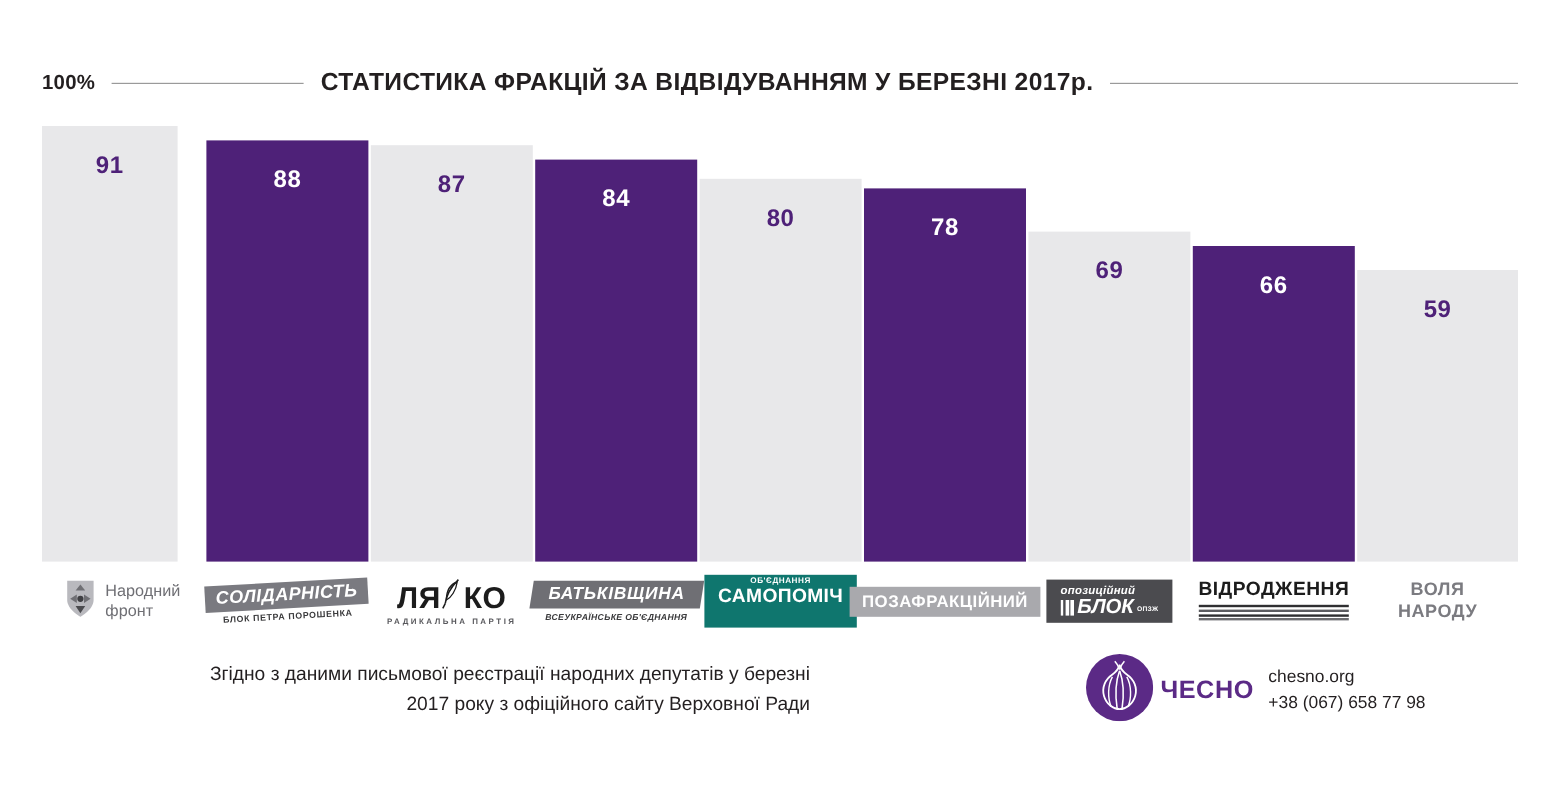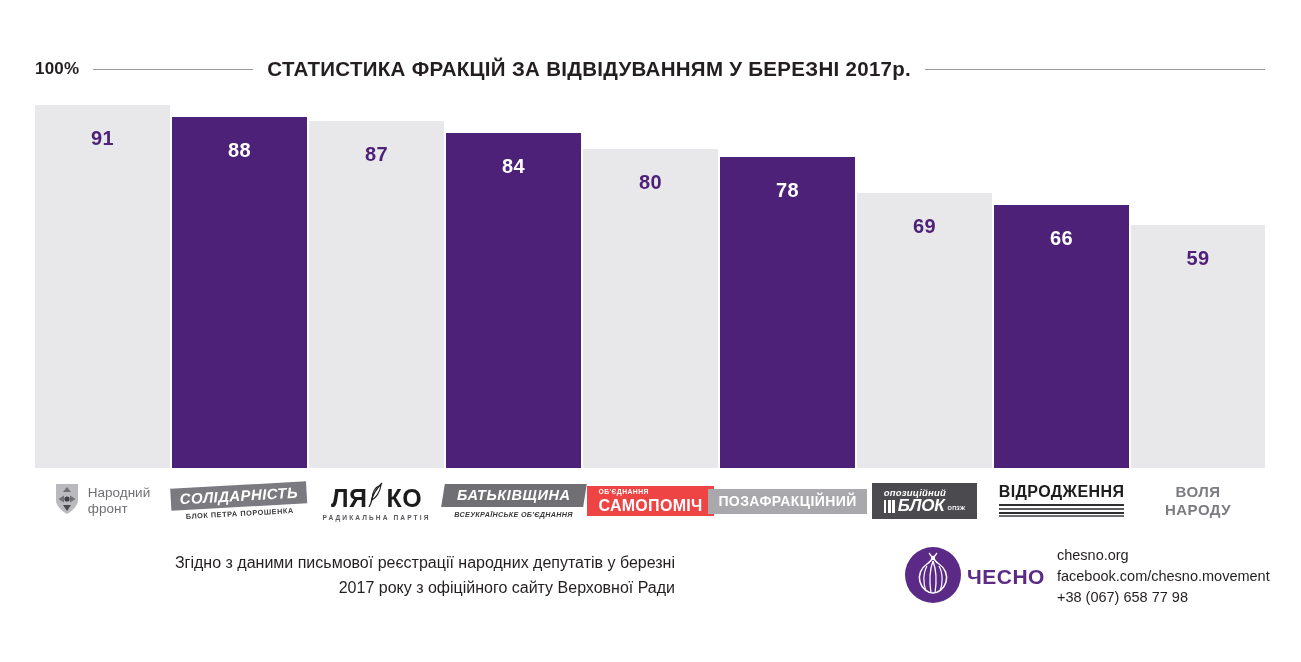--- a/index.html
+++ b/index.html
@@ -173,24 +173,24 @@
     margin-top: 3px;
     font-size: 7.2px;
     font-weight: bold;
     font-style: italic;
     color: #3a3a3c;
     letter-spacing: .3px;
   }
 
   
   .samo-box {
-    background: #ef4444;
-    color: #ffffff;
-    padding: 3px 11px 2px 11px;
-    text-align: left;
+    background: #0f766e;
+    color: #ffffff;
+    padding: 3px 11px 17px 11px;
+    text-align: center;
     line-height: 1;
   }
   .samo-small { font-size: 6.8px; font-weight: bold; letter-spacing: .45px; display: block; }
   .samo-big   { font-size: 16px; font-weight: bold; letter-spacing: .3px; display: block; margin-top: 2px; }
 
   
   .pozaf-box {
     background: #a9a9ad;
     color: #ffffff;
     font-size: 14px;
@@ -302,21 +302,21 @@
 
   <div id="header">
     <div id="pct-label">100%</div>
     <div class="rule" id="rule-left"></div>
     <div id="chart-title">СТАТИСТИКА ФРАКЦІЙ ЗА ВІДВІДУВАННЯМ У БЕРЕЗНІ 2017р.</div>
     <div class="rule" id="rule-right"></div>
   </div>
 
   <div id="plot">
 
-    <div class="col" style="left:0px;width:135px;height:363px;">
+    <div class="col" style="left:0px;width:113px;height:363px;">
       <div class="bar grey" style="height:363px;">
         <div class="bar-value">91</div>
       </div>
     </div>
 
     <div class="col" style="left:137px;width:135px;height:351px;">
       <div class="bar purple" style="height:351px;">
         <div class="bar-value">88</div>
       </div>
     </div>
@@ -478,18 +478,17 @@
           <path d="M22 19 C18 26 18 37 21 44" fill="none" stroke="#ffffff" stroke-width="1.2"></path>
           <path d="M34 19 C38 26 38 37 35 44" fill="none" stroke="#ffffff" stroke-width="1.2"></path>
           <path d="M28 13 C27 10 26 8 24 6" fill="none" stroke="#ffffff" stroke-width="1.3"></path>
           <path d="M28 13 C29 10 30 8 32 6" fill="none" stroke="#ffffff" stroke-width="1.3"></path>
         </svg>
       </span>
       <span id="chesno-word">ЧЕСНО</span>
     </div>
     <div id="contact">
       <div>chesno.org</div>
-      <div>facebook.com/chesno.movement</div>
       <div>+38 (067) 658 77 98</div>
     </div>
   </div>
 
 </div>
 
 </body></html>

